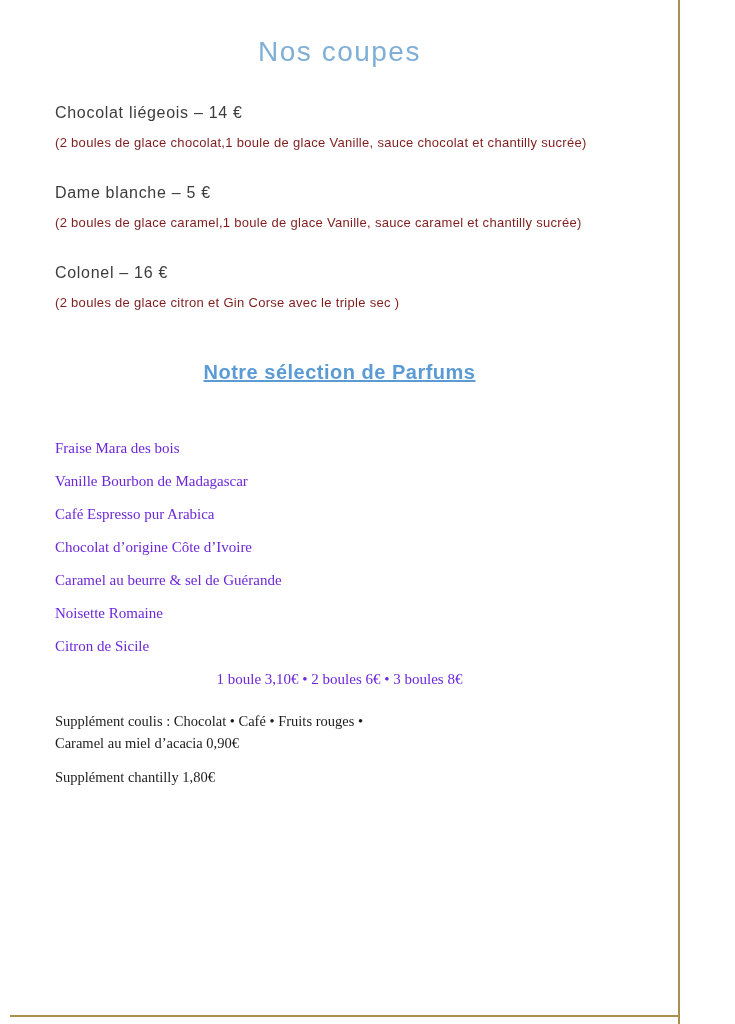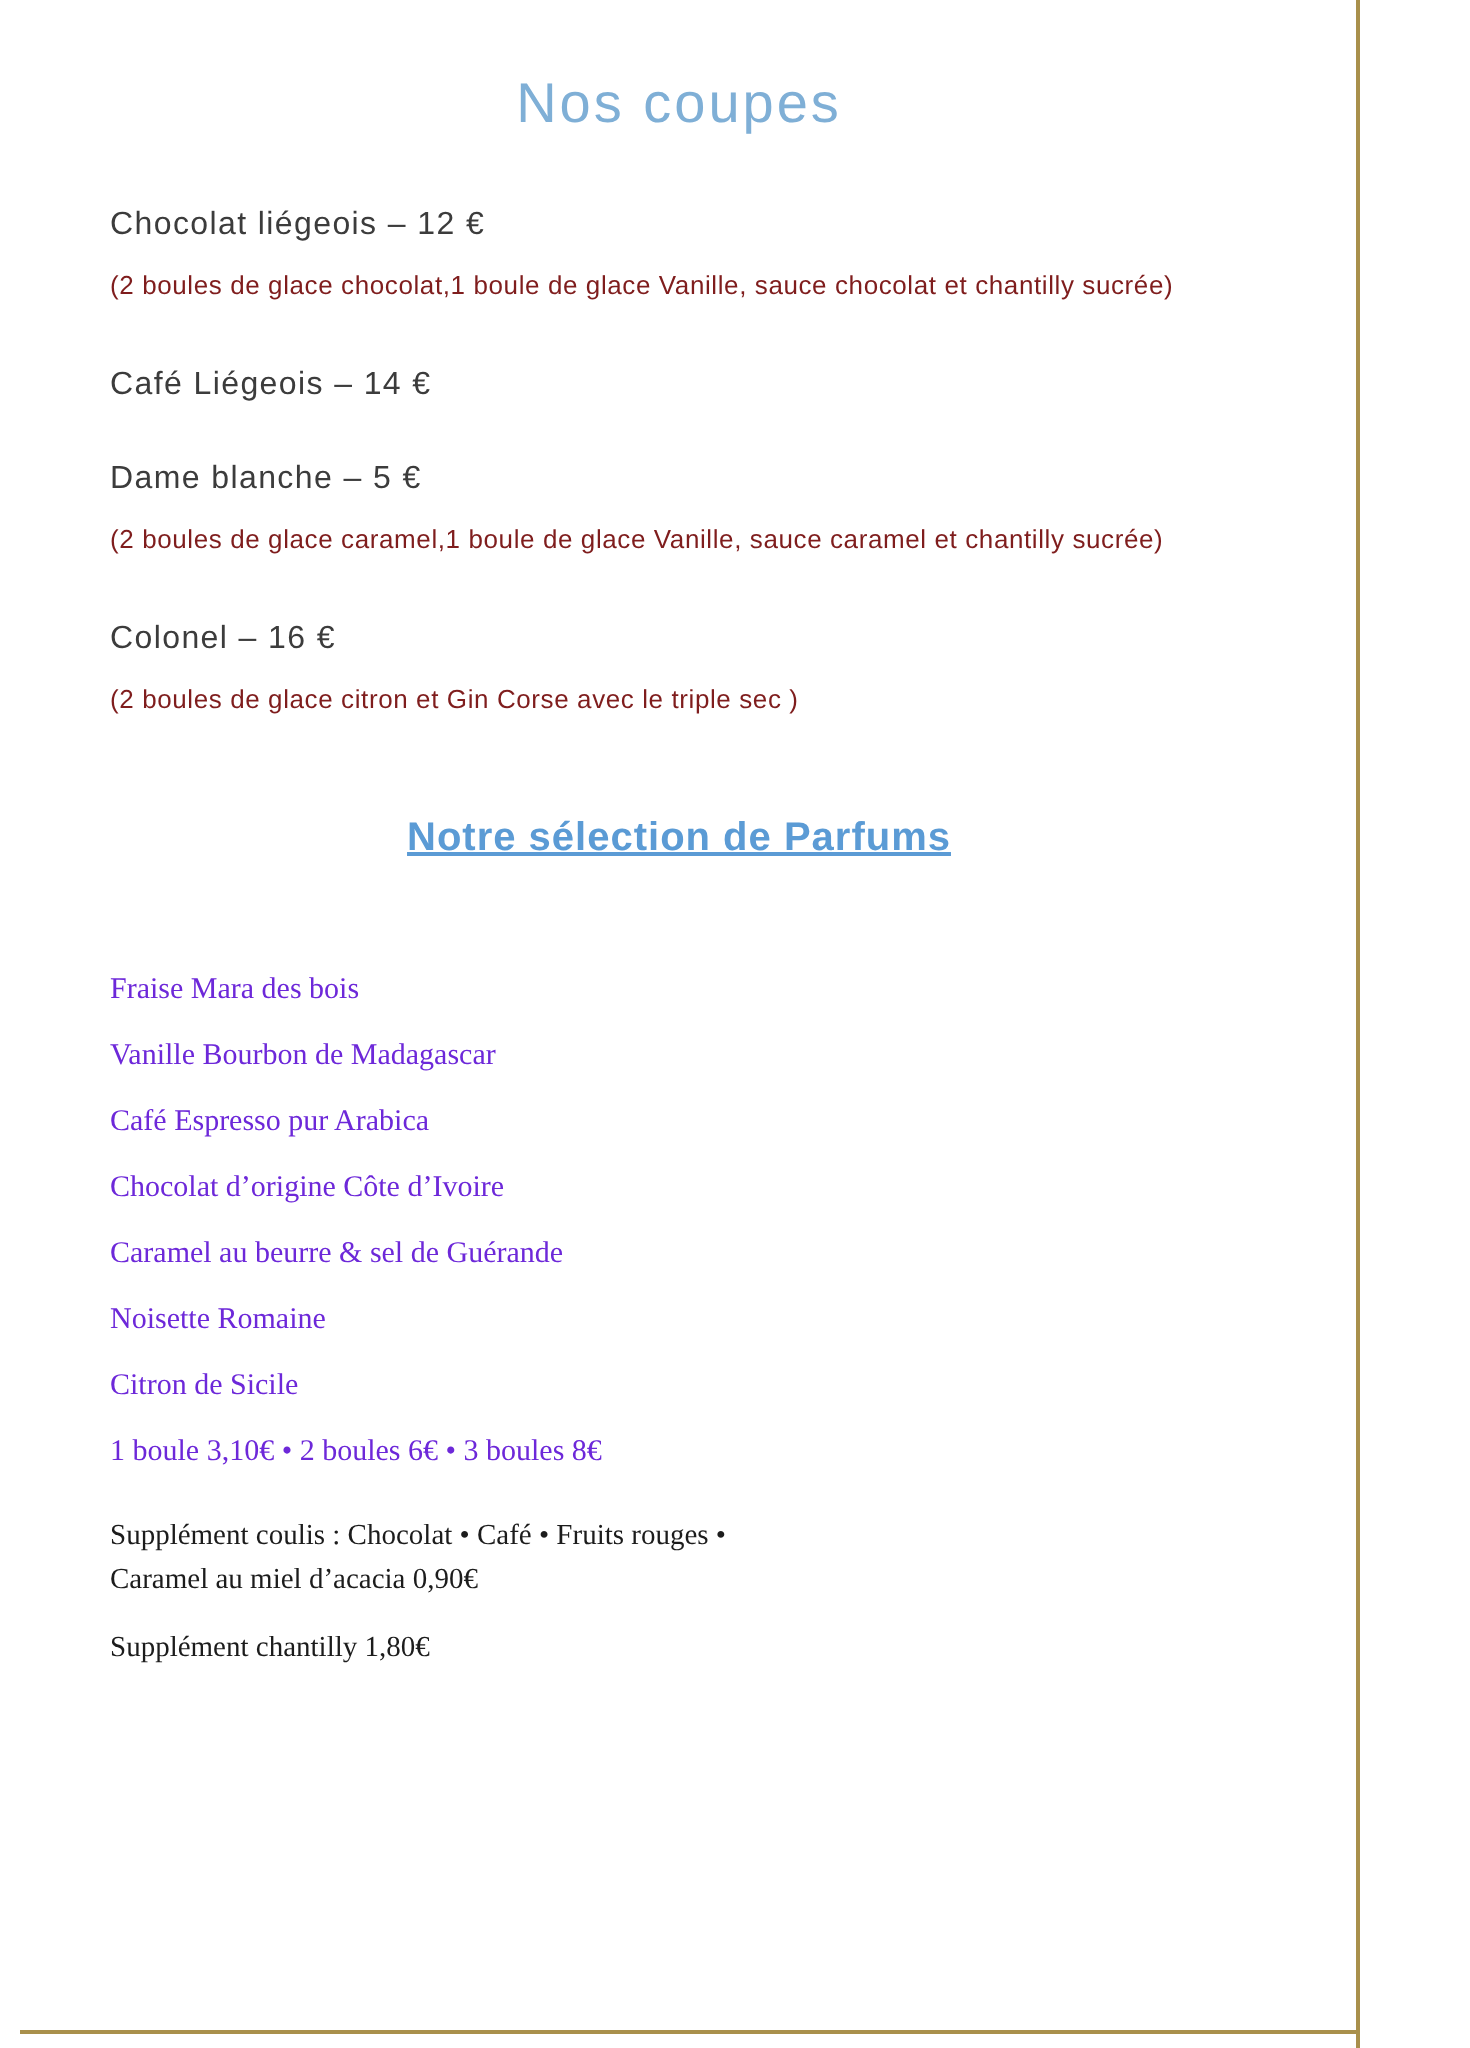--- a/index.html
+++ b/index.html
@@ -50,21 +50,21 @@
     margin:46px 0 48px 0;
     text-decoration:underline;
   }
   .flavors p{
     font-family:"Liberation Serif", serif;
     font-size:15px;
     color:#6d28d9;
     line-height:33px;
     margin:0;
   }
-  .price-line{font-family:"Liberation Serif", serif;}
+  .price-line{font-family:"Liberation Serif", serif;text-align:center;}
   .supplements{margin-top:14px;}
   .supp{
     font-family:"Liberation Serif", serif;
     font-size:14.5px;
     color:#1c1c1c;
     line-height:22px;
     margin:0;
   }
   .supp-chantilly{margin-top:12px;}
   .border-right{
@@ -83,25 +83,24 @@
 </head>
 <body>
 
 <div class="page">
   <div class="content">
 
     <h1 class="main-title">Nos coupes</h1>
 
     <div class="coupes">
       <div class="coupe">
-        <p class="coupe-name">Chocolat liégeois – 12 €</p>
+        <p class="coupe-name">Chocolat liégeois – 14 €</p>
         <p class="coupe-desc">(2 boules de glace chocolat,1 boule de glace Vanille, sauce chocolat et chantilly sucrée)</p>
       </div>
       <div class="coupe">
-        <p class="coupe-name">Café Liégeois – 14 €</p>
       </div>
       <div class="coupe">
         <p class="coupe-name">Dame blanche – 5 €</p>
         <p class="coupe-desc">(2 boules de glace caramel,1 boule de glace Vanille, sauce caramel et chantilly sucrée)</p>
       </div>
       <div class="coupe">
         <p class="coupe-name">Colonel – 16 €</p>
         <p class="coupe-desc">(2 boules de glace citron et Gin Corse avec le triple sec )</p>
       </div>
     </div>

